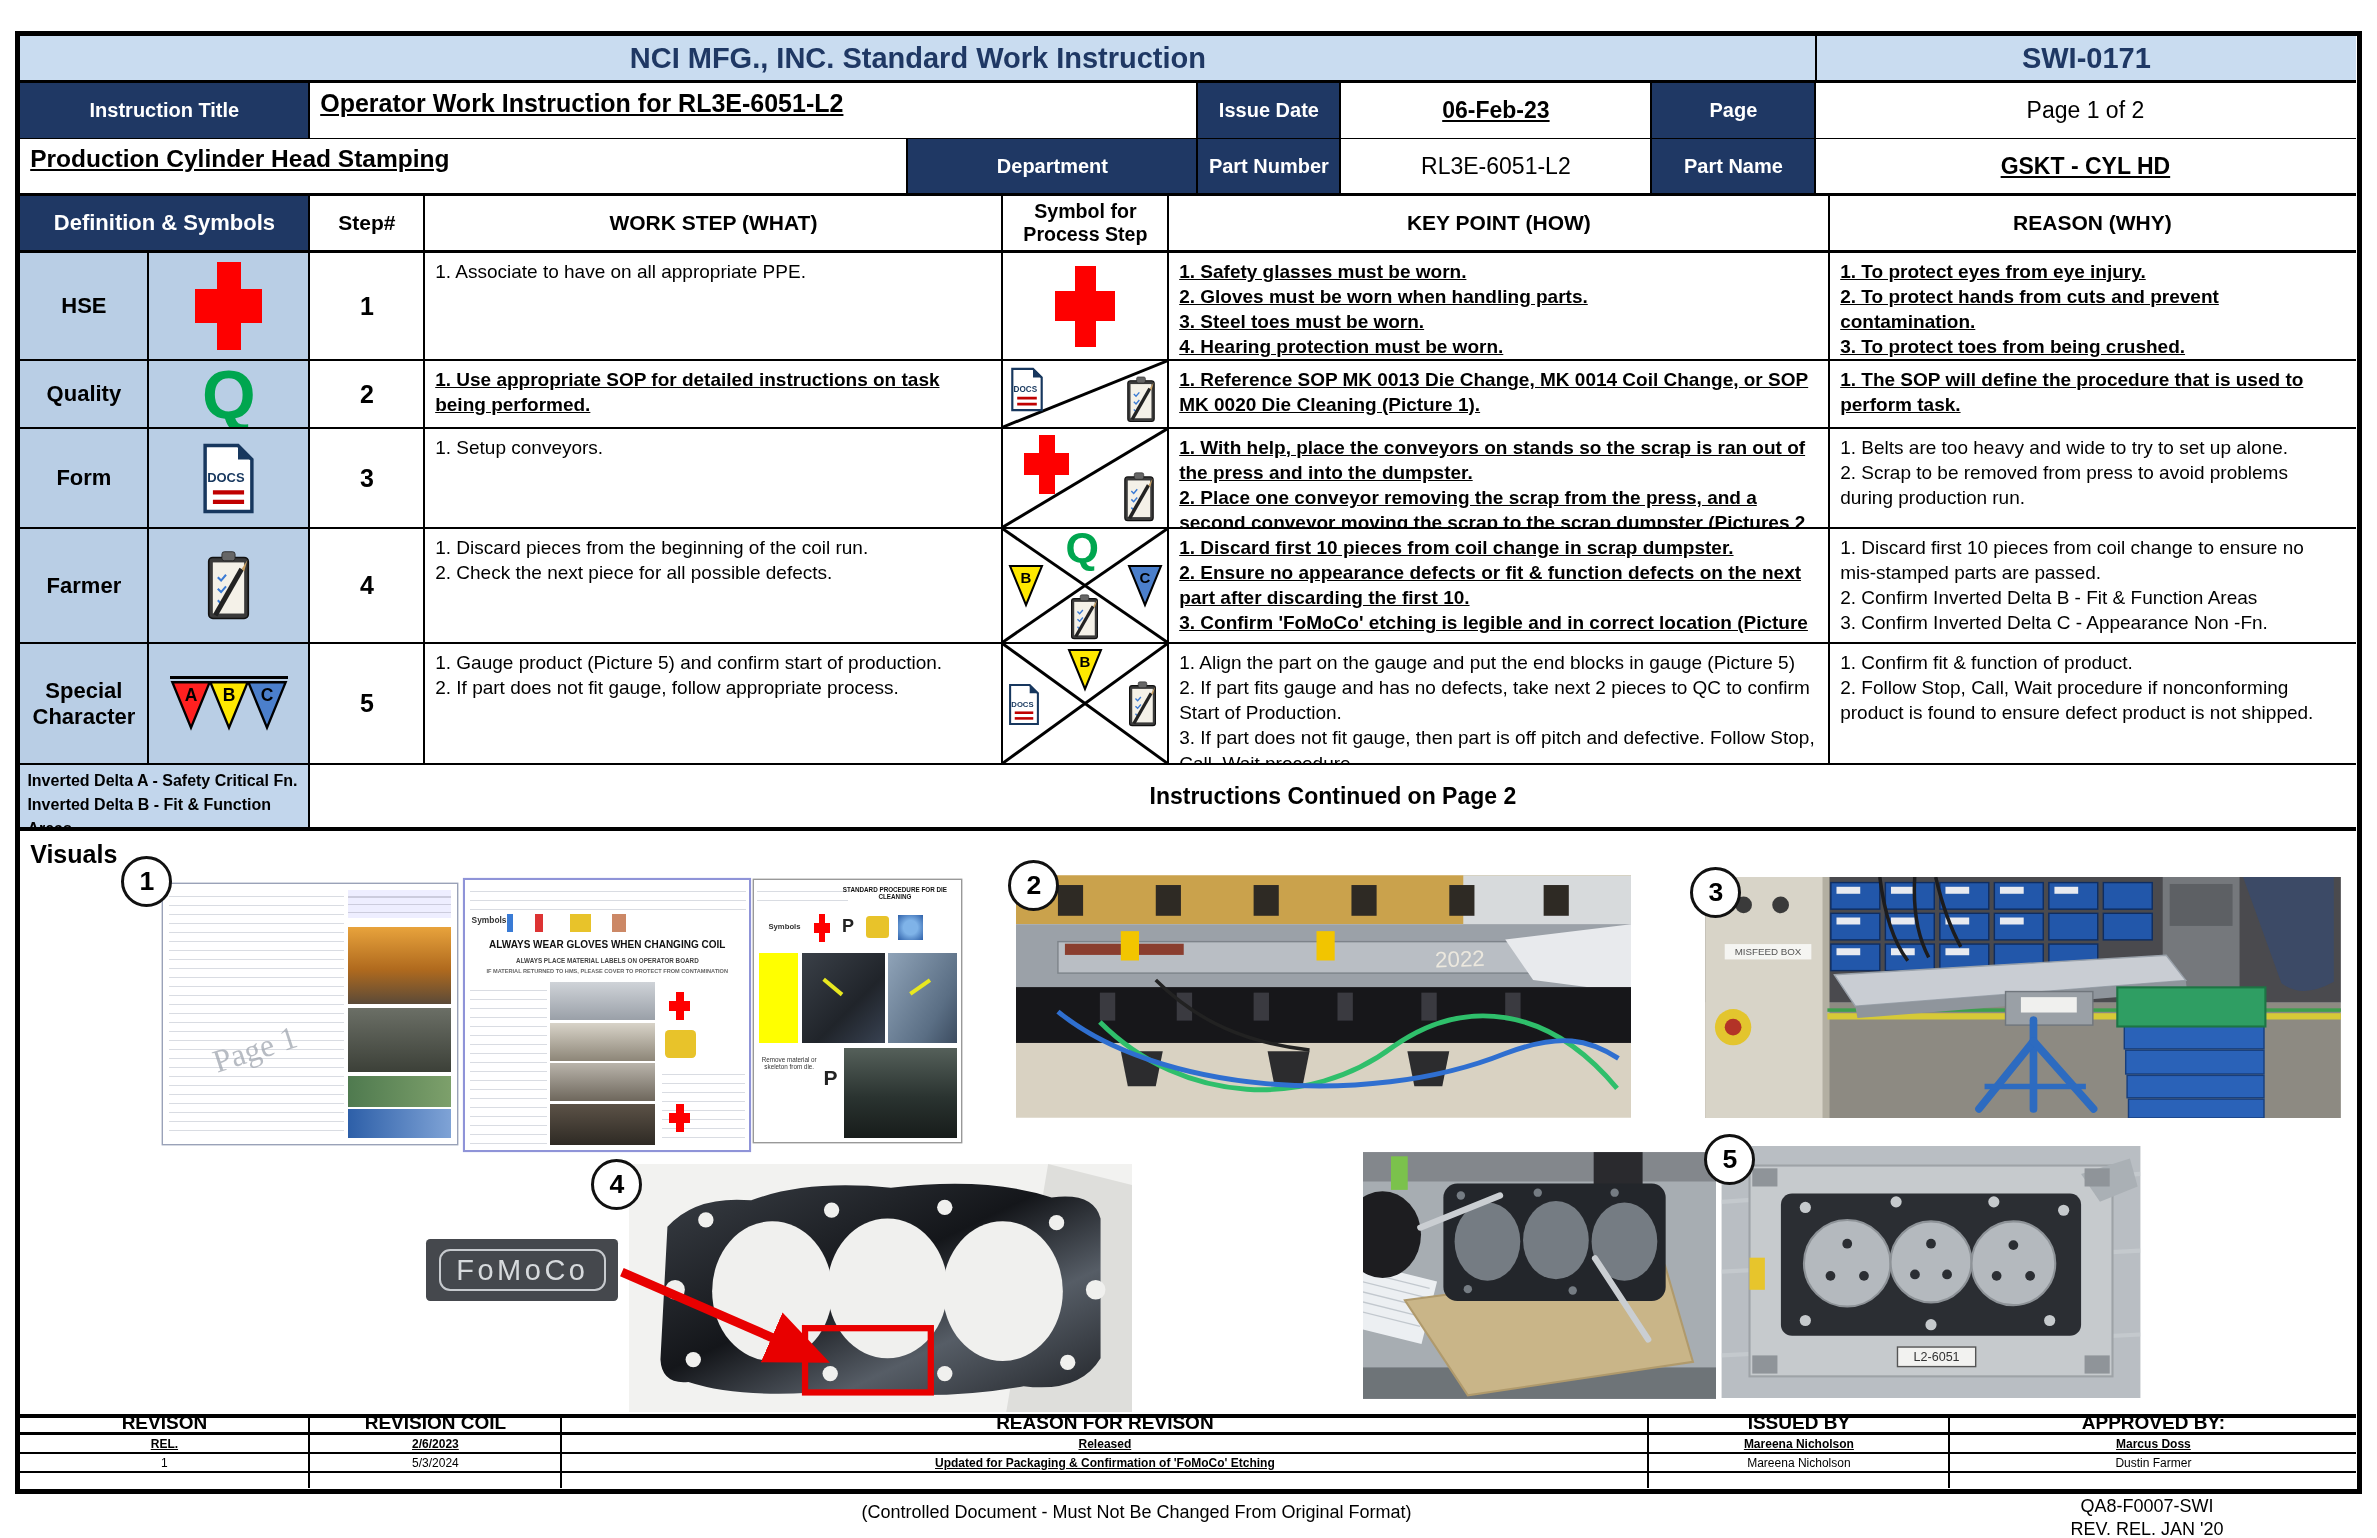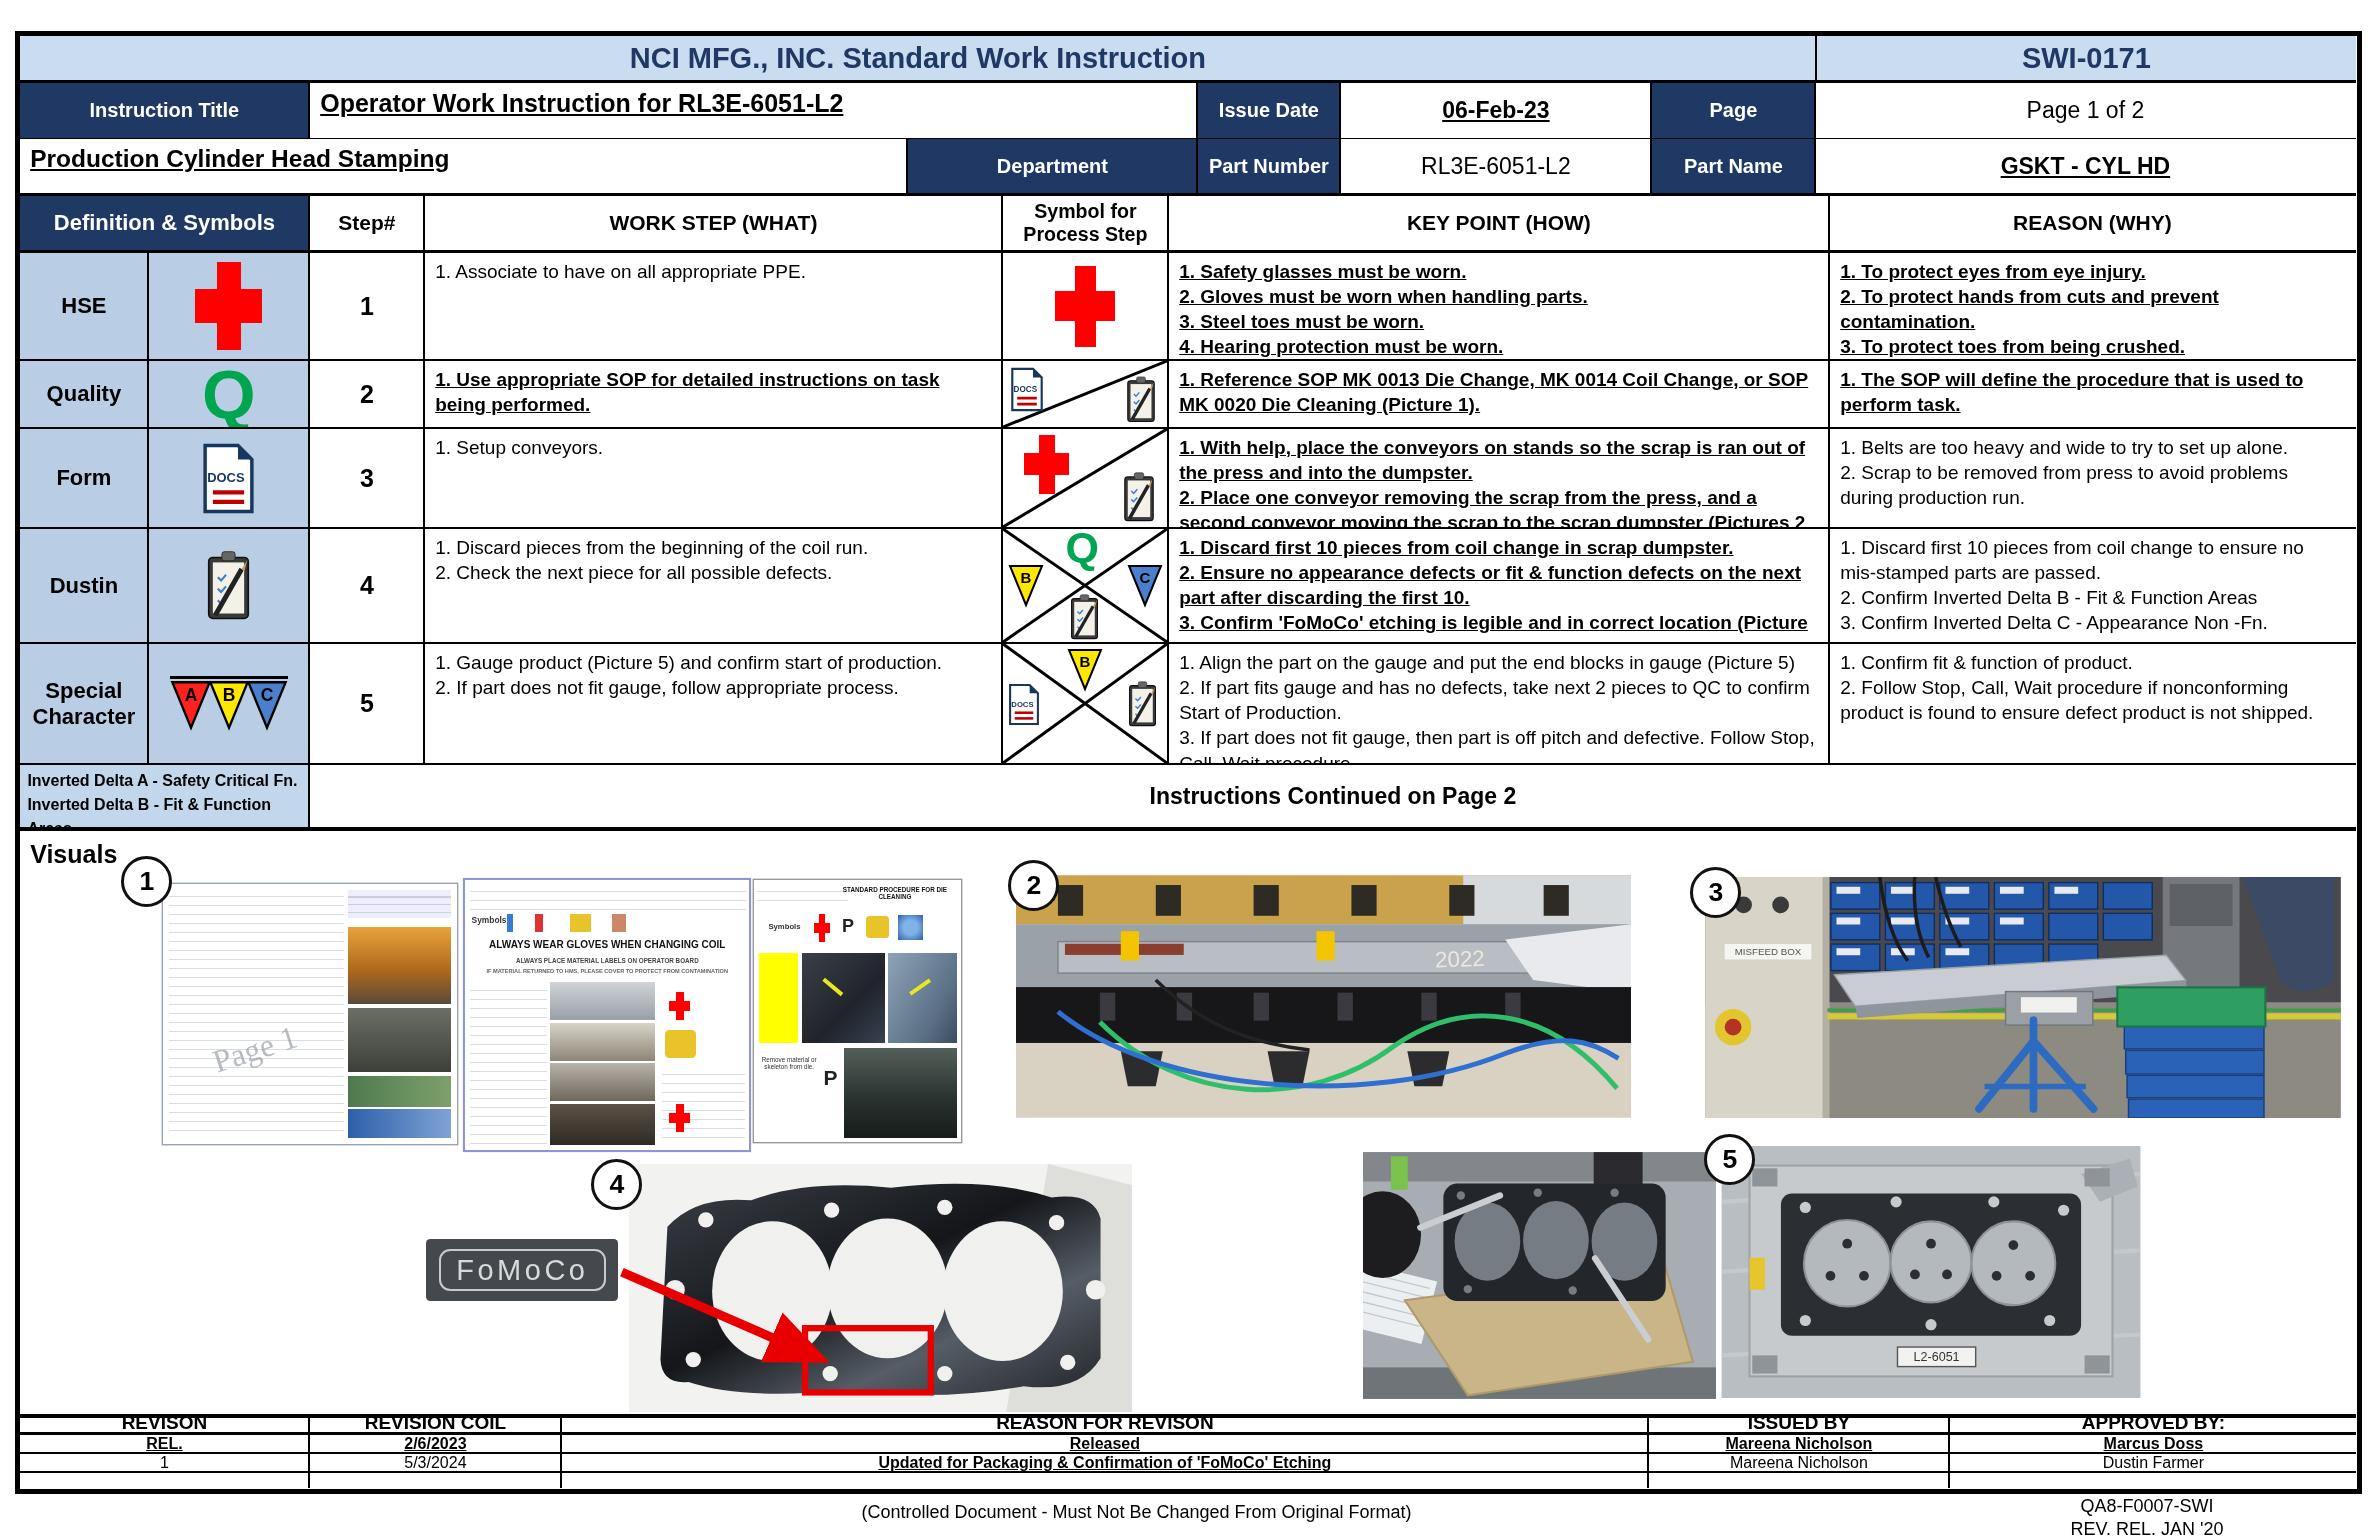--- a/index.html
+++ b/index.html
@@ -43,21 +43,21 @@
   .ruled{position:absolute;background:repeating-linear-gradient(#fff 0 7.7px,#d9dce2 7.7px 9px);}
   .thumb{position:absolute;}
   .tinytxt{position:absolute;font-weight:bold;color:#111;text-align:center;line-height:1.15;}
   .watermark{position:absolute;color:#9aa0aa;font-size:32px;transform:rotate(-18deg);opacity:.7;font-family:"Liberation Serif",serif;}
   .fomoco-plate{position:absolute;background:#45484d;border-radius:4.2px;display:flex;align-items:center;justify-content:center;}
   .fomoco-inner{border:2.1px solid #c7cace;border-radius:11.2px;padding:2.8px 15.4px;color:#d7dadd;font-size:29px;letter-spacing:3.5px;}
   .foot-row{display:flex;box-sizing:border-box;}
   .fc{box-sizing:border-box;border-right:2.1px solid #000;display:flex;align-items:center;justify-content:center;overflow:hidden;}
   .fc.last{border-right:none}
   .fhdr{font-weight:bold;font-size:19px;}
-  .fcell{font-size:16px;}
+  .fcell{font-size:12px;}
   .bottom-note{position:absolute;font-size:18px;}
 </style>
 </head>
 <body>
 
 <svg width="0" height="0" style="position:absolute" aria-hidden="true">
   <defs>
     <symbol id="sym-docs" viewBox="0 0 62 82">
       <path d="M4 3h38l16 16v60H4z" fill="#fff" stroke="#17375E" stroke-width="4"></path>
       <path d="M42 3l16 16H42z" fill="#17375E"></path>
@@ -197,21 +197,21 @@
             <use href="#sym-clip"></use>
           </svg>
     </div>
     <div class="c tl body-txt b" style="width:661px">1. With help, place the conveyors on stands so the scrap is ran out of the press and into the dumpster.
 2. Place one conveyor removing the scrap from the press, and a second conveyor moving the scrap to the scrap dumpster (Pictures 2 and 3).</div>
     <div class="c tl body-txt last" style="width:524px">1. Belts are too heavy and wide to try to set up alone.
 2. Scrap to be removed from press to avoid problems during production run.</div>
   </div>
 
   <div class="row bb3" style="top:493px;height:115px">
-    <div class="c defblue deflab" style="width:129px">Dustin</div>
+    <div class="c defblue deflab" style="width:129px">Farmer</div>
     <div class="c defblue" style="width:161px">
       <svg width="53" height="73" viewBox="0 0 76 104">
             <use href="#sym-clip"></use>
           </svg>
     </div>
     <div class="c stepnum" style="width:115px">4</div>
     <div class="c tl body-txt" style="width:578px">1. Discard pieces from the beginning of the coil run.
 2. Check the next piece for all possible defects.</div>
     <div class="c" style="width:166px">
       <svg class="diag" viewBox="0 0 100 100" preserveAspectRatio="none">

